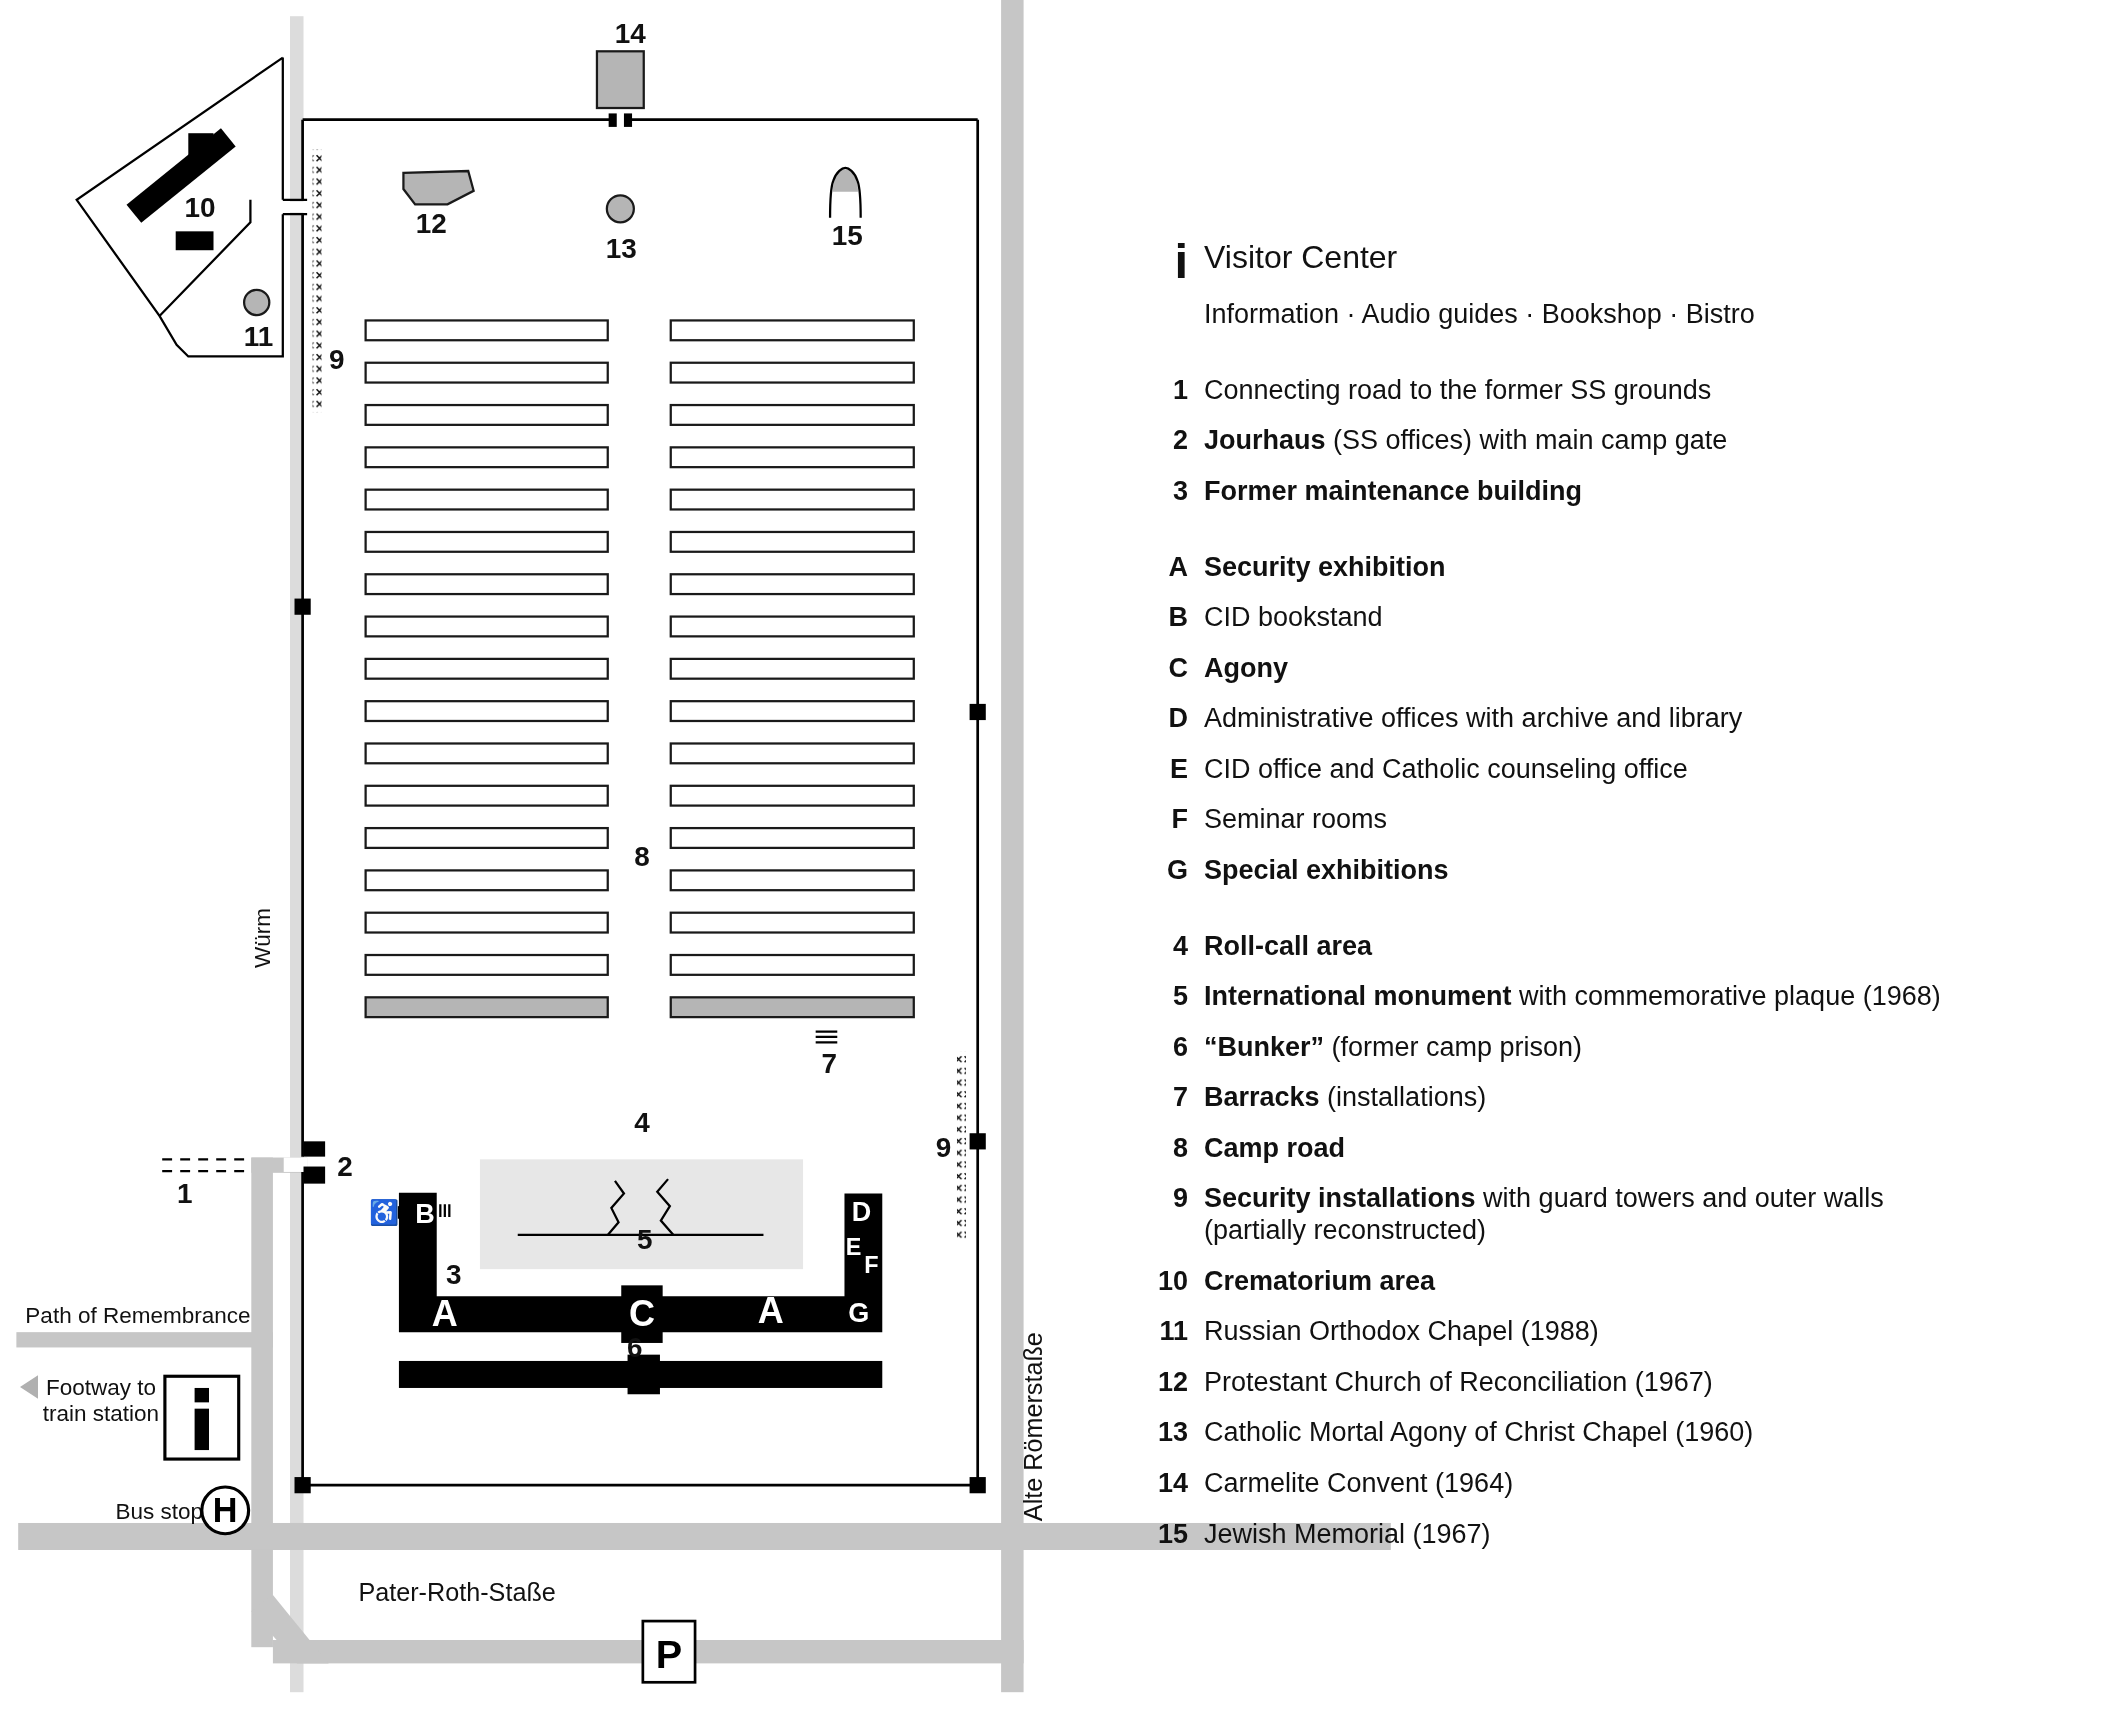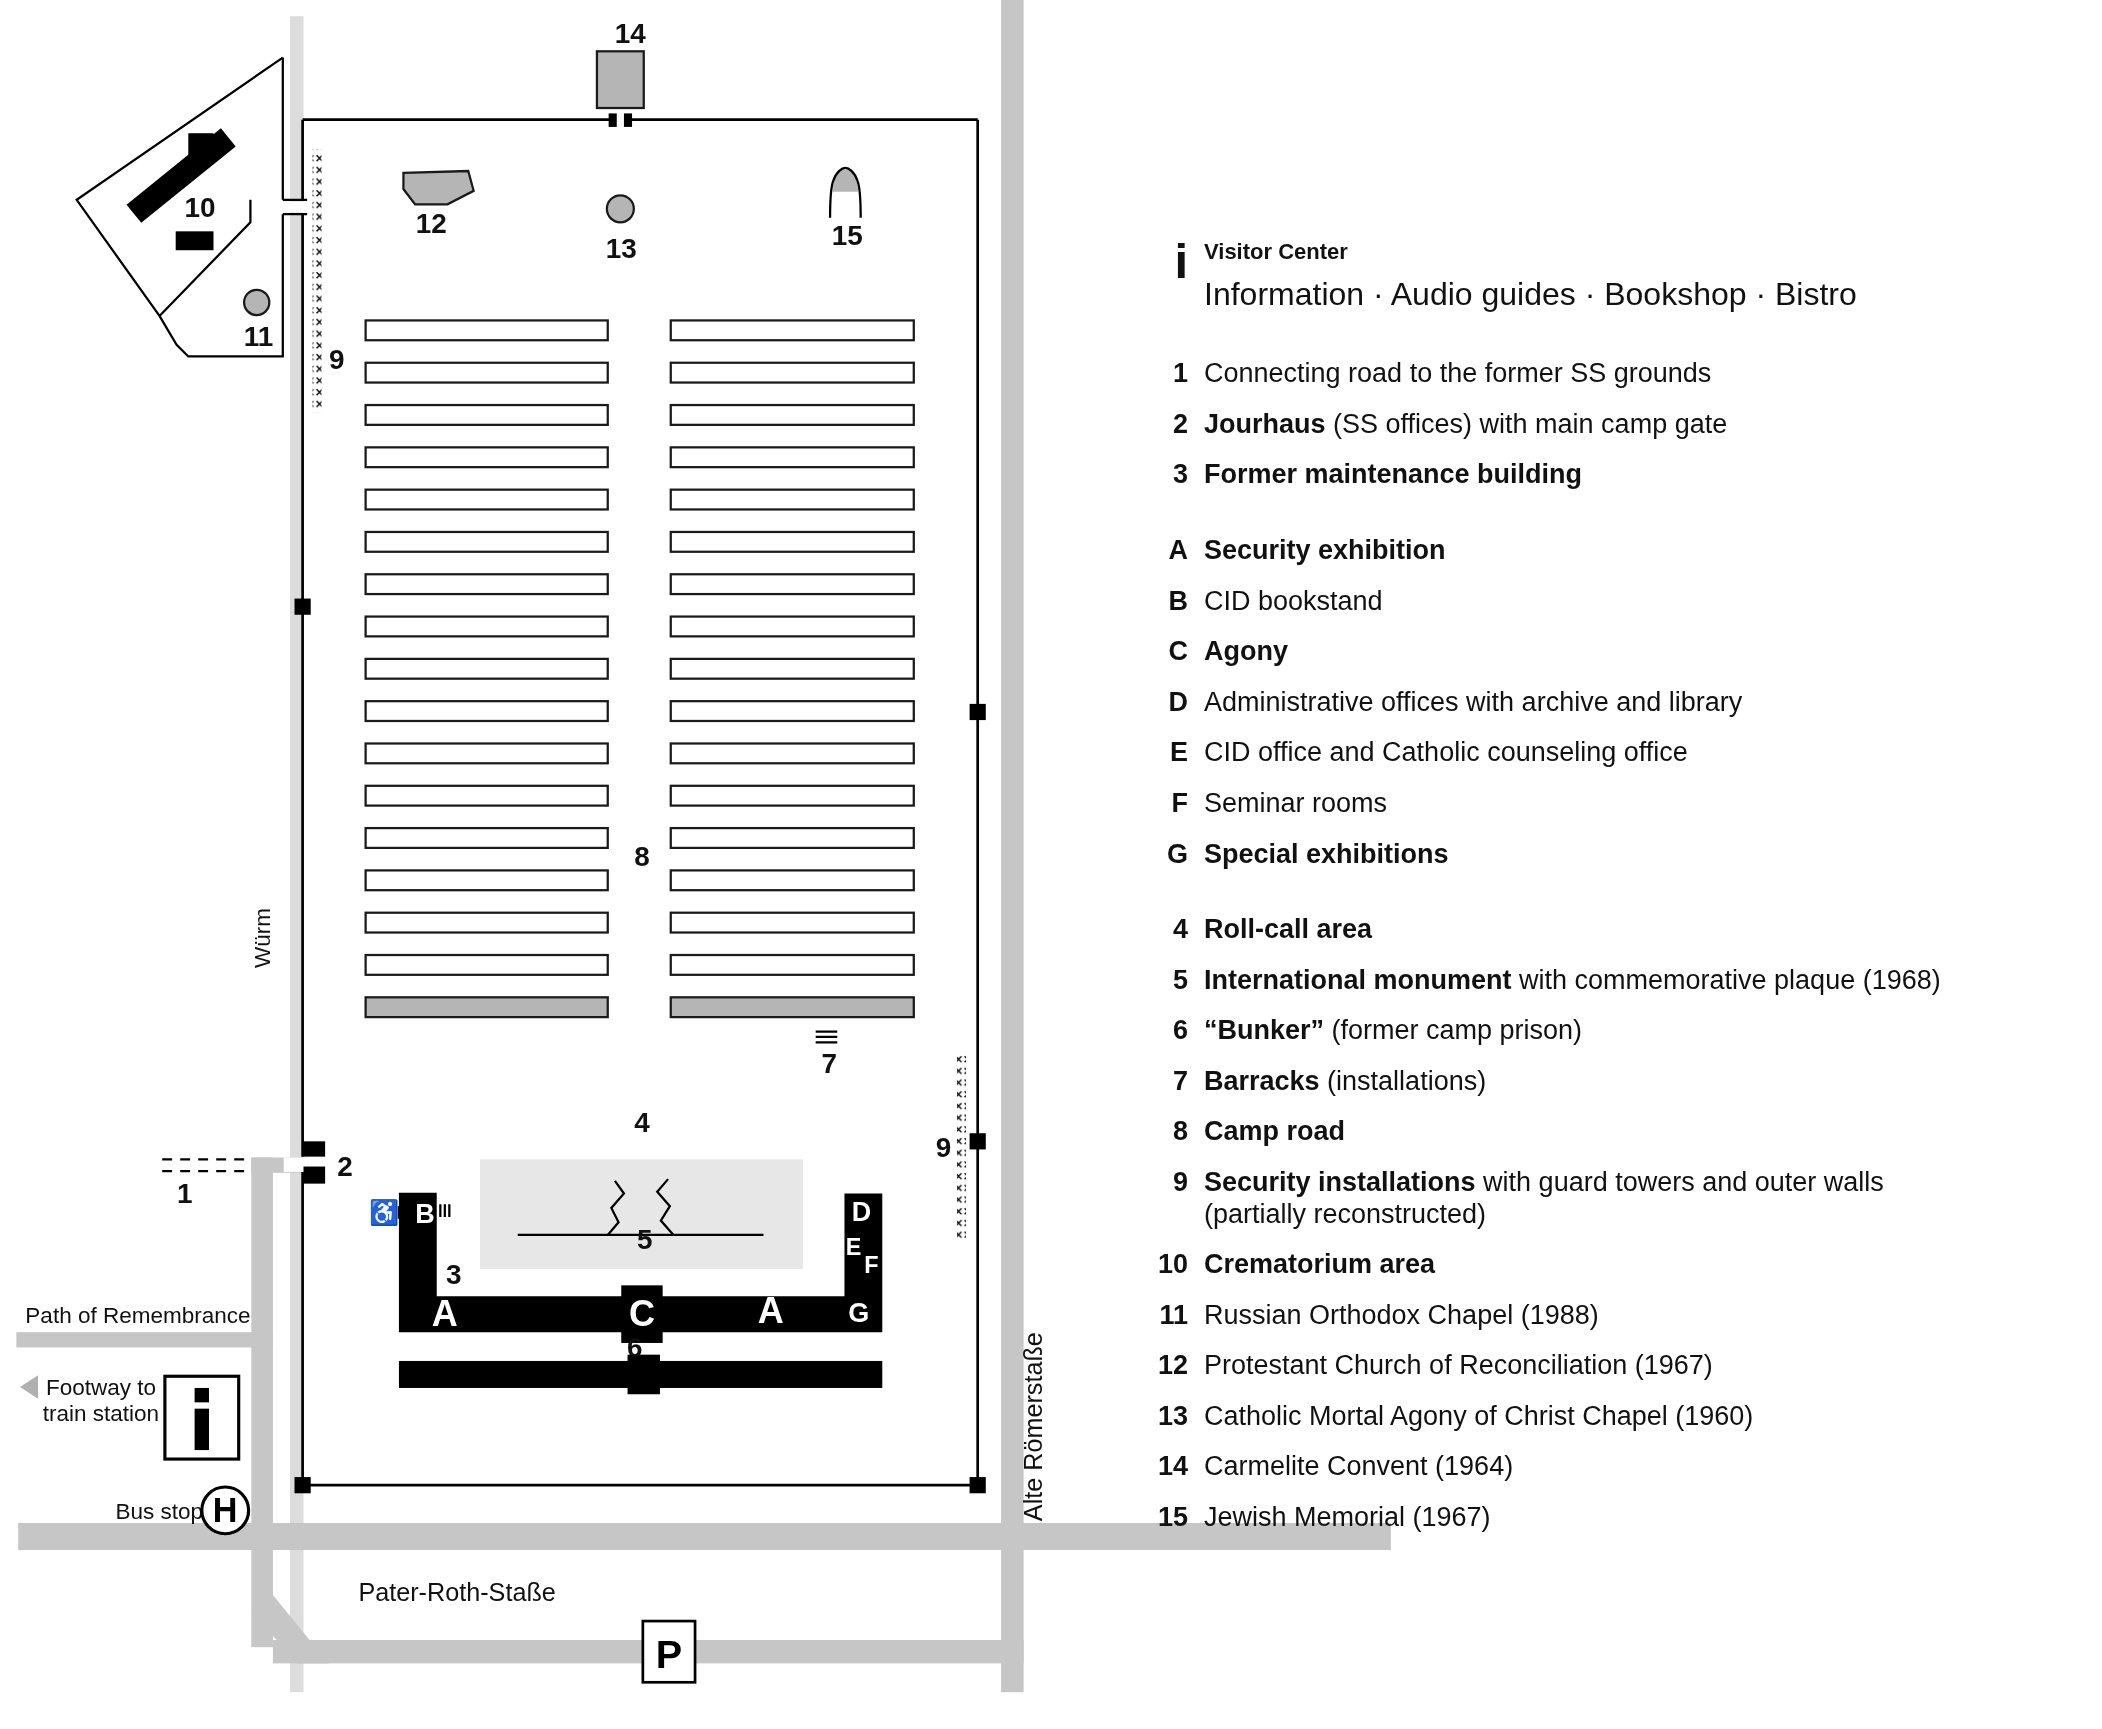--- a/index.html
+++ b/index.html
@@ -20,22 +20,22 @@
   .whitepatch{fill:#fff;}
   .maplabel{font-family:"Liberation Sans",sans-serif;font-weight:bold;font-size:31px;fill:#111;}
   .maplabel-sm{font-family:"Liberation Sans",sans-serif;font-size:25px;fill:#111;}
   .streetlabel{font-family:"Liberation Sans",sans-serif;font-size:28px;fill:#111;}
   .wletter{font-family:"Liberation Sans",sans-serif;font-weight:bold;fill:#fff;}
 
   
   #legend{position:absolute;left:1141px;top:239px;width:963px;}
   .lg-header{display:flex;margin-bottom:45px;}
   .lg-i{width:47px;flex:none;text-align:right;margin-right:16px;font-weight:bold;font-size:49px;line-height:0.9;}
-  .lg-title{font-weight:bold;font-size:22px;line-height:1.15;}
-  .lg-sub{font-size:32px;margin-top:12px;font-weight:normal;}
+  .lg-title{font-weight:normal;font-size:32px;line-height:1.15;}
+  .lg-sub{font-size:27px;margin-top:23px;font-weight:normal;}
   .lg-row{display:flex;margin-bottom:19px;font-size:27px;line-height:1.17;}
   .lg-num{width:47px;flex:none;text-align:right;margin-right:16px;font-weight:bold;}
   .lg-text{flex:1;}
   .lg-text b{font-weight:bold;}
   .lg-gap{height:25px;}
 </style>
 </head>
 <body>
 
 <div id="stage">

